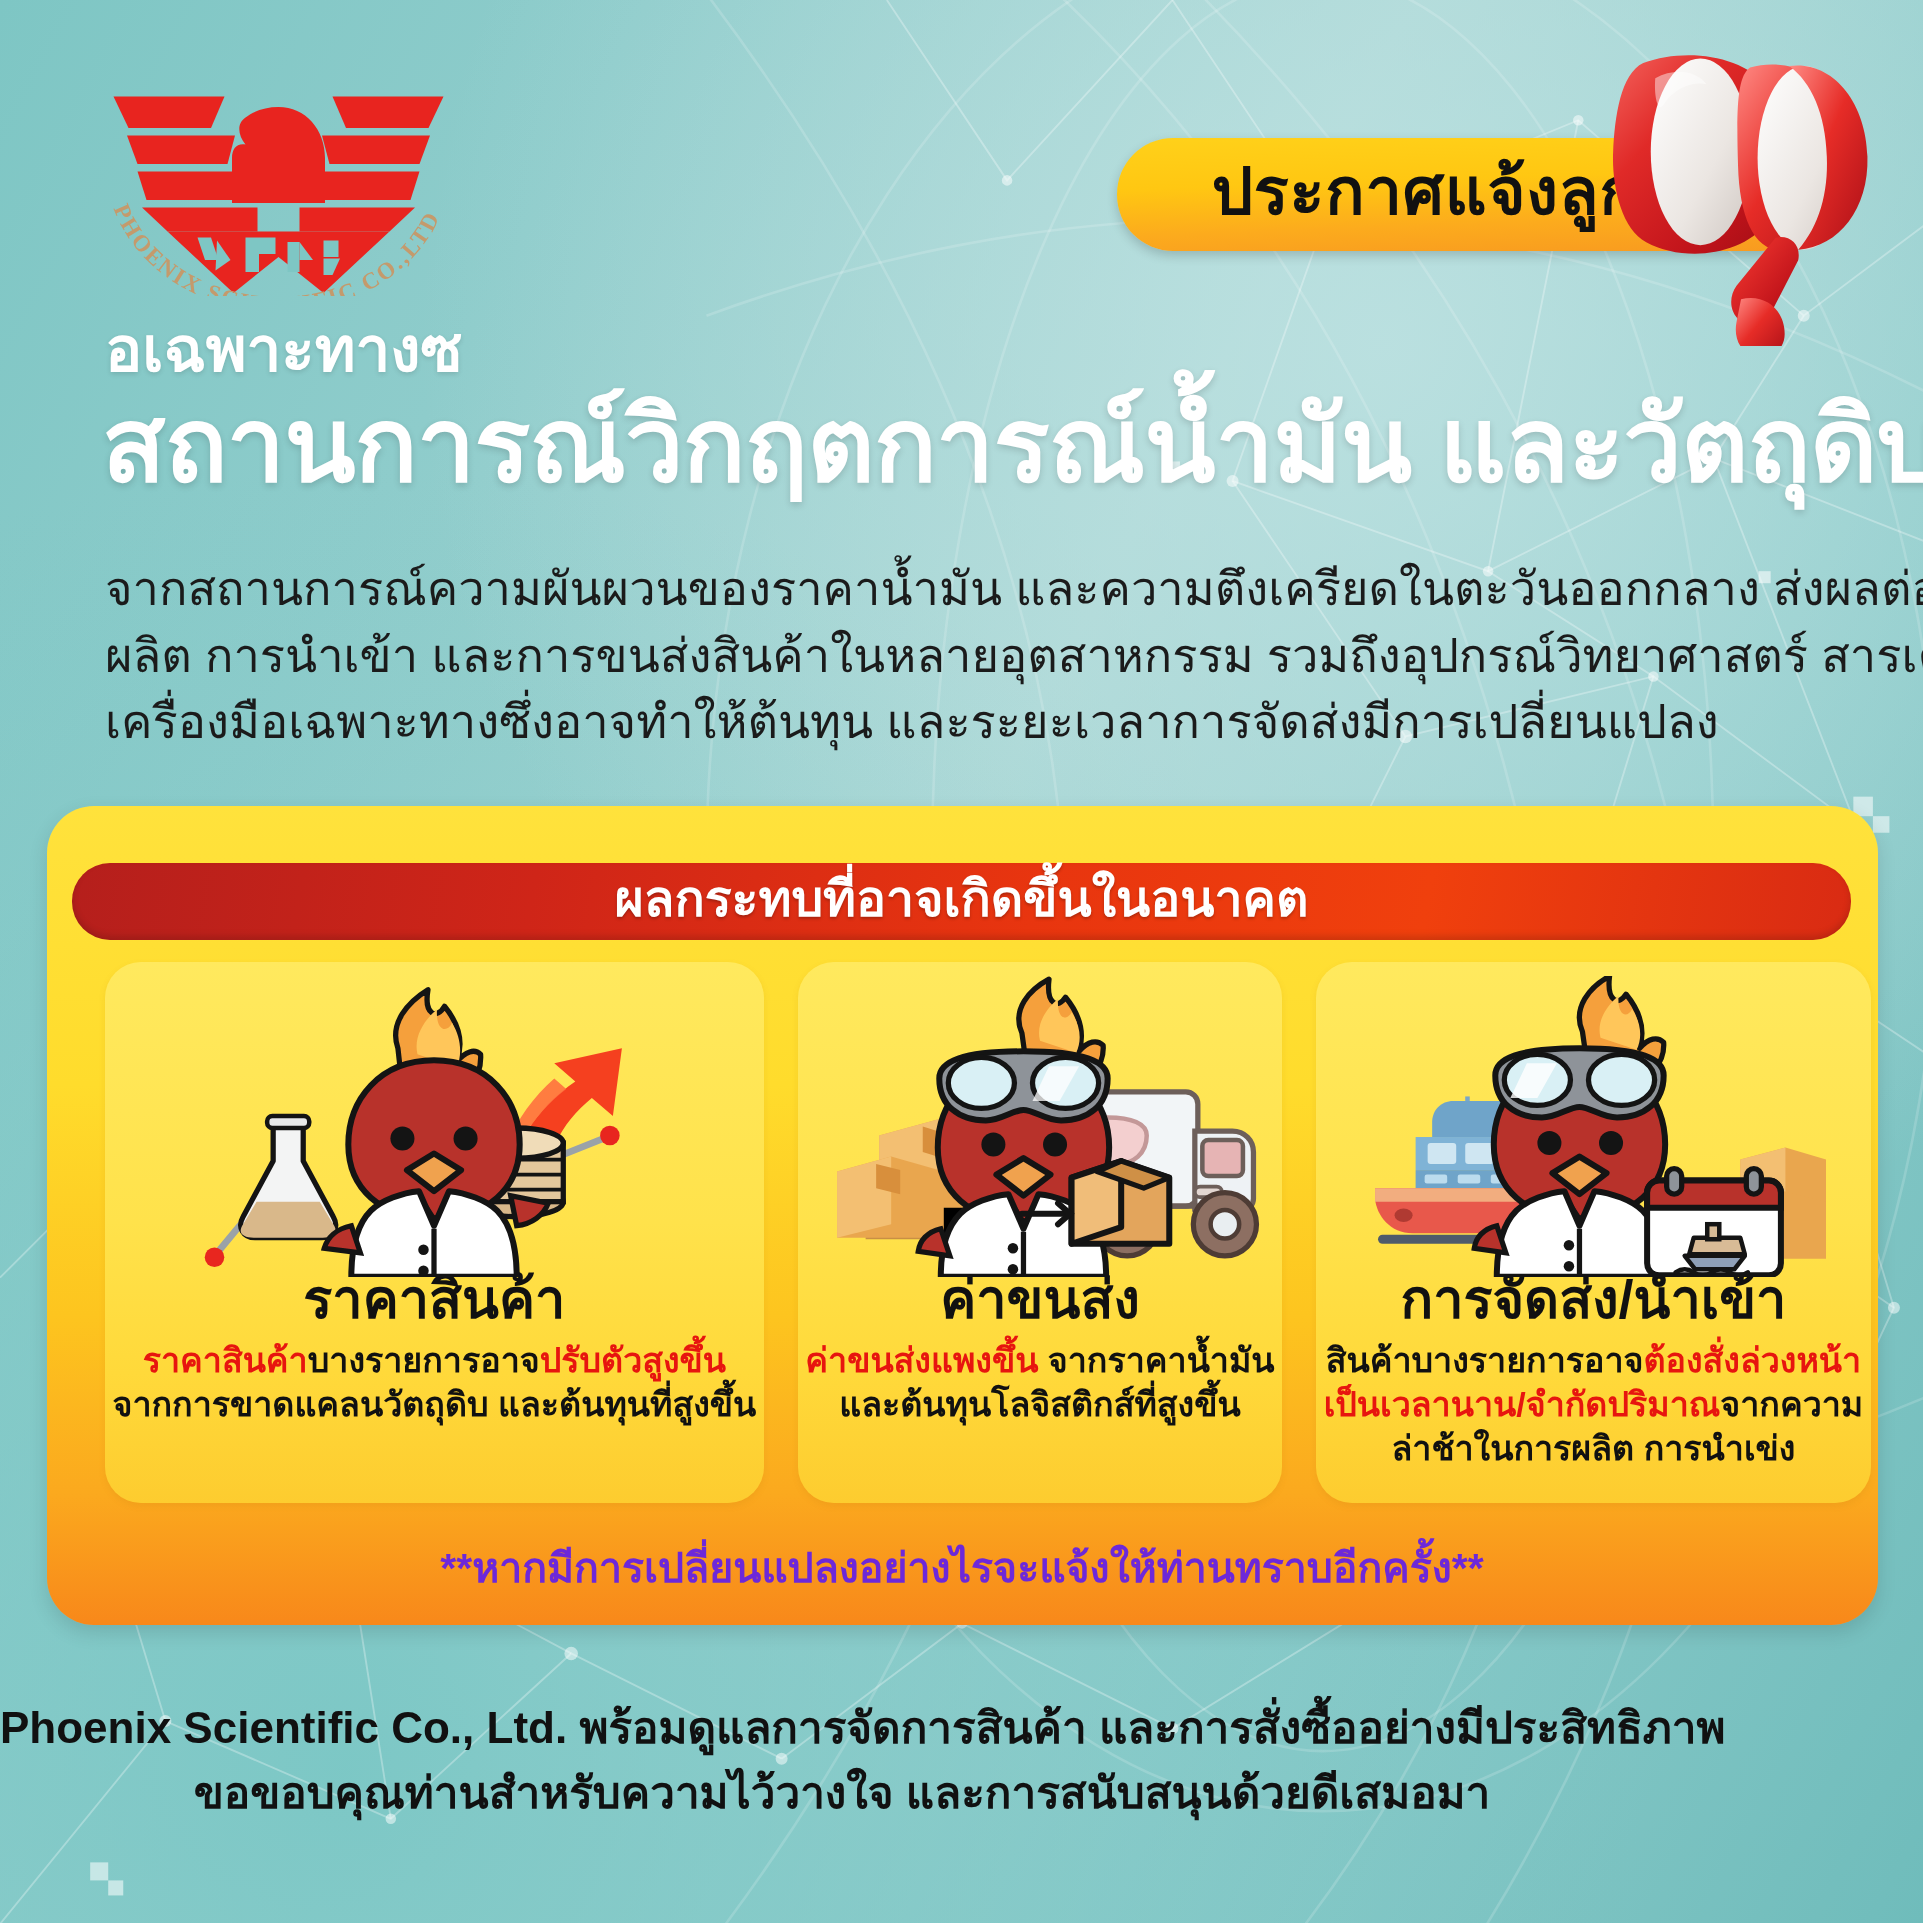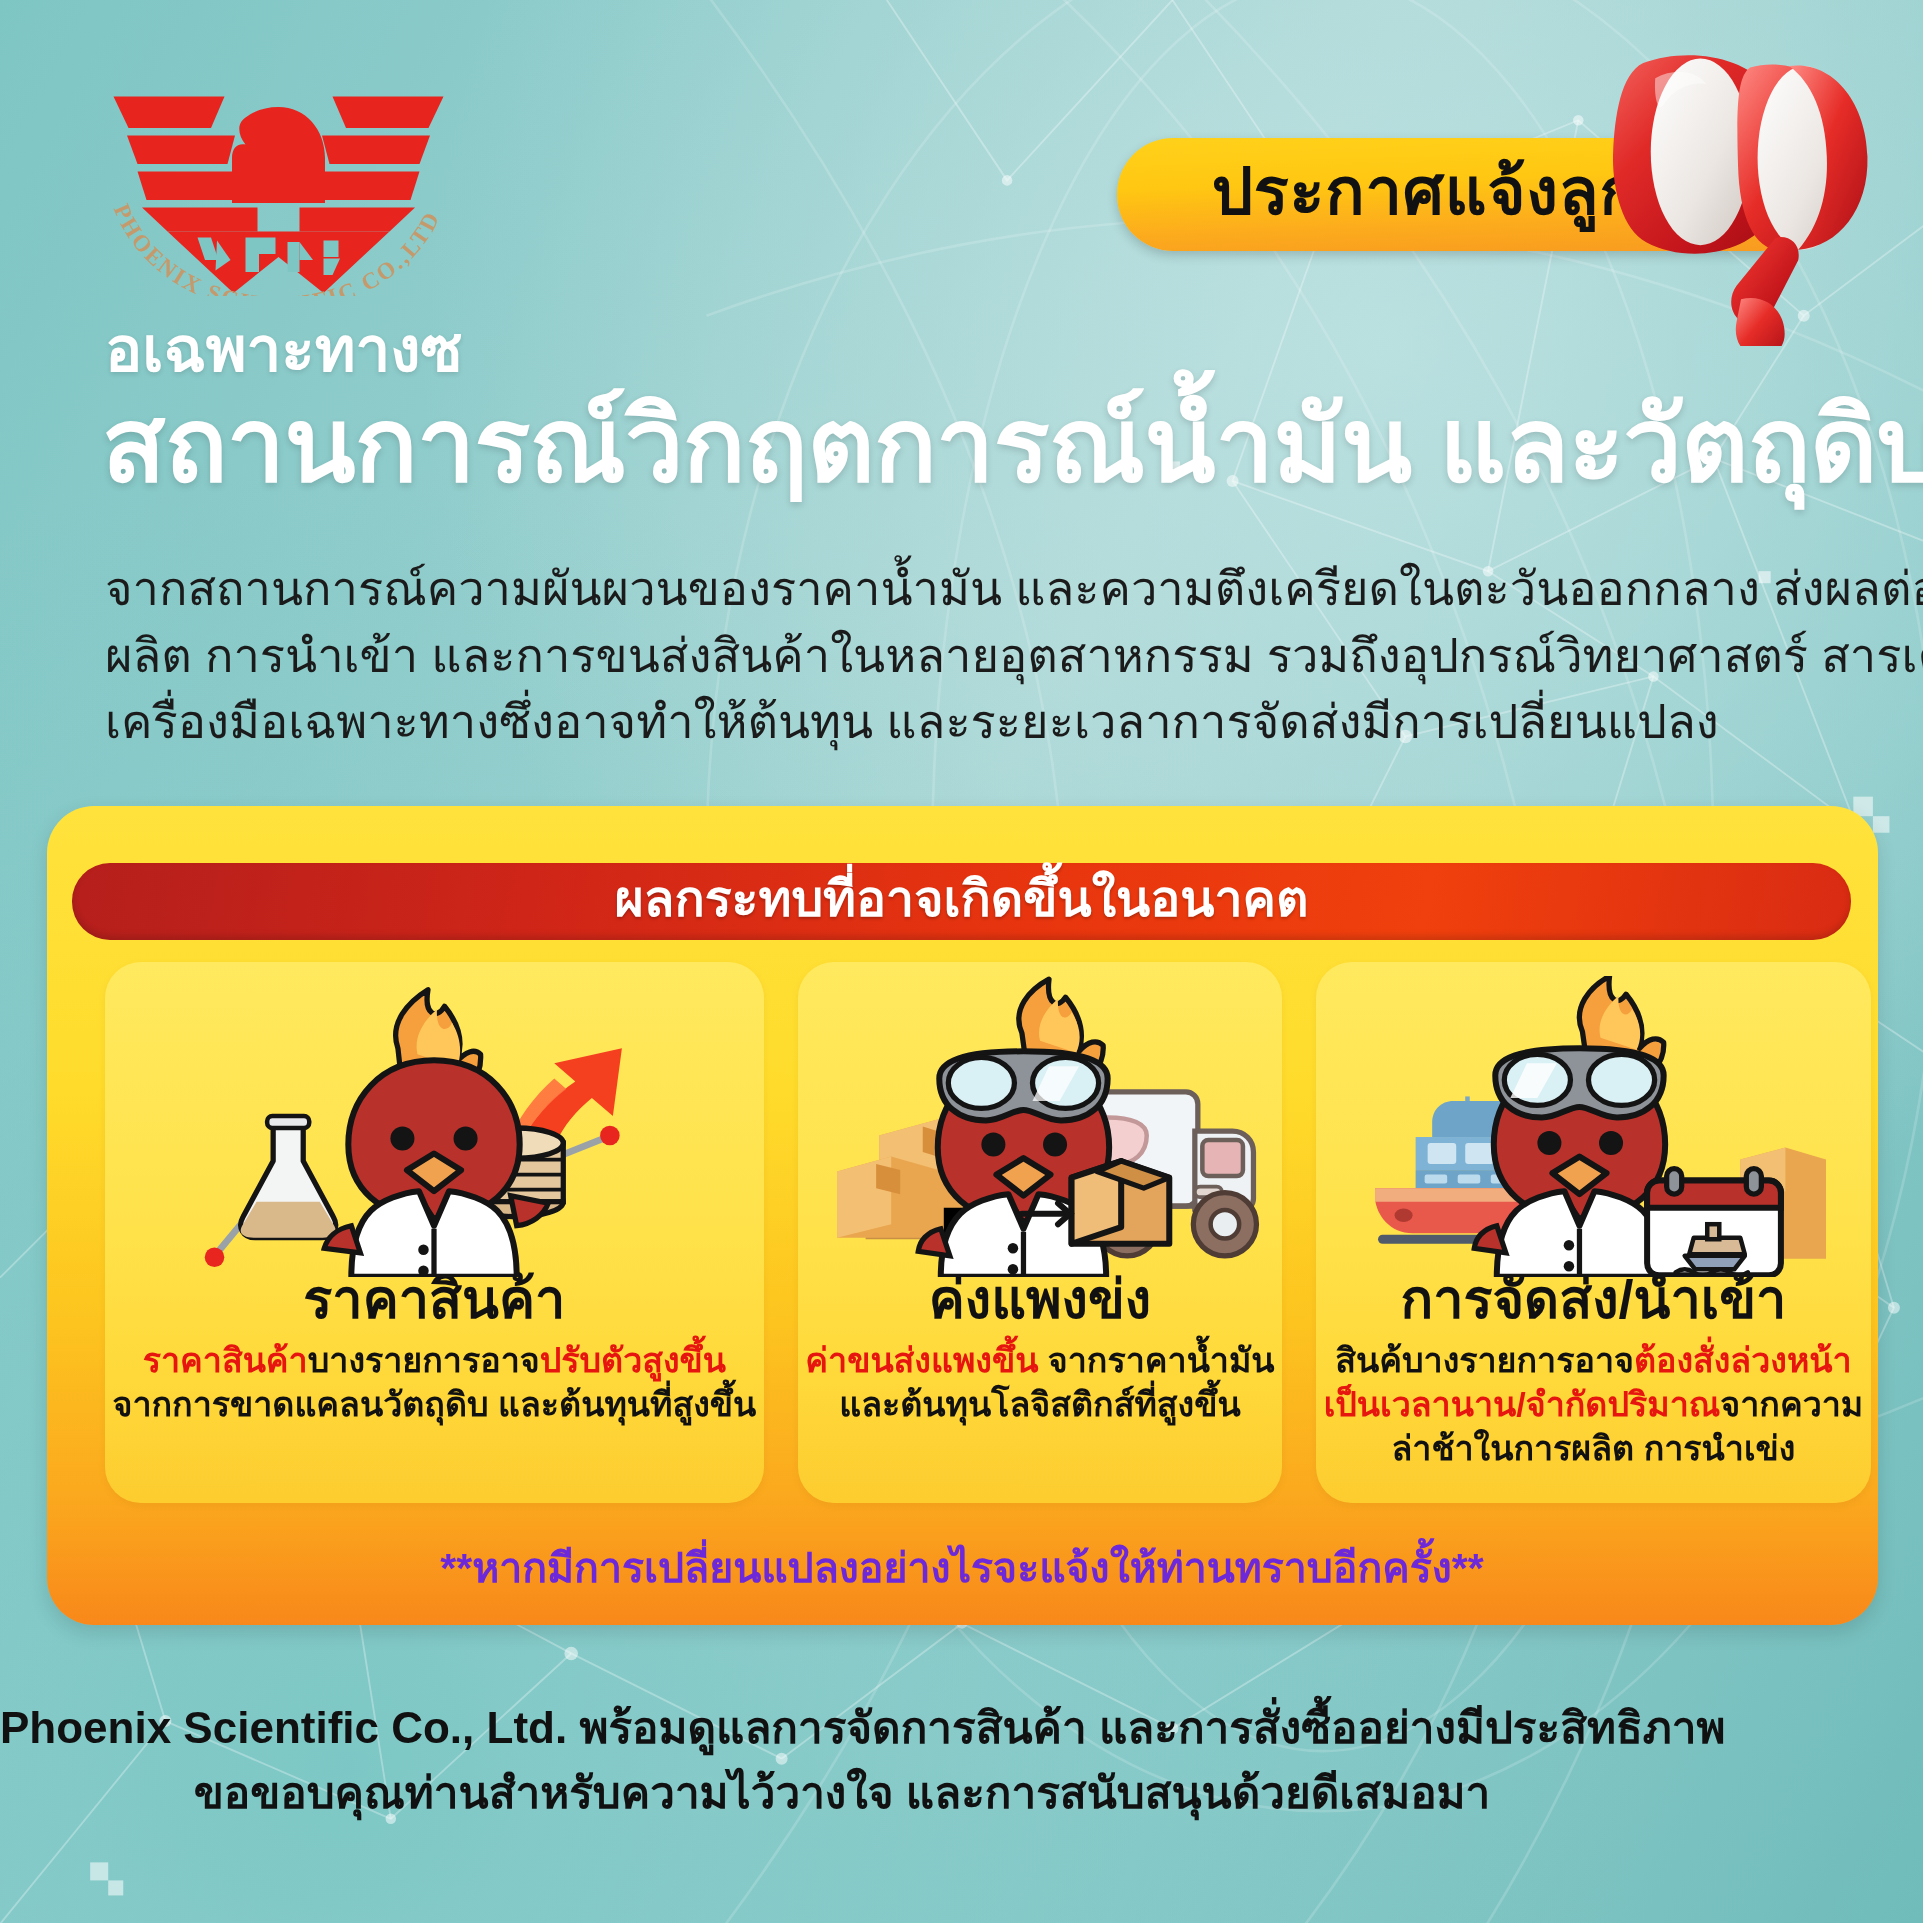--- a/index.html
+++ b/index.html
@@ -440,21 +440,21 @@
           <path d="M352 268 L418 246 L482 268 L482 356 L352 356 Z" fill="#e3a55c" stroke="#141414" stroke-width="8" stroke-linejoin="round"></path>
           <path d="M352 268 L418 246 L418 334 L352 356 Z" fill="#f0bd79" stroke="#141414" stroke-width="8" stroke-linejoin="round"></path>
           <path d="M418 246 L482 268 L448 282 L386 260 Z" fill="#cf9046" stroke="#141414" stroke-width="7" stroke-linejoin="round"></path>
           <g stroke="#141414" stroke-width="8" stroke-linecap="round">
             <line x1="286" y1="316" x2="348" y2="316"></line>
             <path d="M334 302 L350 316 L334 330" fill="none"></path>
           </g>
         </g>
       </svg>
     </div>
-    <div class="card-title">ค่งแพงข่ง</div>
+    <div class="card-title">ค่าขนส่ง</div>
     <div class="card-desc">
       <div><span class="r">ค่าขนส่งแพงขึ้น</span><span> จากราคาน้ำมัน</span></div>
       <div><span>และต้นทุนโลจิสติกส์ที่สูงขึ้น</span></div>
     </div>
   </div>
 
   <div class="card">
     <div class="card-art">
       <svg viewBox="0 0 620 400" width="466" height="301">
 
@@ -536,21 +536,21 @@
           <path d="M444 348 L506 348 L512 370 L438 370 Z" fill="#d8bb96" stroke="#141414" stroke-width="6" stroke-linejoin="round"></path>
           <rect x="462" y="330" width="16" height="20" fill="#d8bb96" stroke="#141414" stroke-width="6"></rect>
           <g stroke="#141414" stroke-width="6" fill="none" stroke-linecap="round">
             <path d="M420 394 Q432 386 444 394 Q456 402 468 394 Q480 386 492 394 Q504 402 516 394"></path>
           </g>
         </g>
       </svg>
     </div>
     <div class="card-title">การจัดส่ง/นำเข้า</div>
     <div class="card-desc">
-      <div><span>สินค้บางรายการอาจ</span><span class="r">ต้องสั่งล่วงหน้า</span></div>
+      <div><span>สินค้าบางรายการอาจ</span><span class="r">ต้องสั่งล่วงหน้า</span></div>
       <div><span class="r">เป็นเวลานาน/จำกัดปริมาณ</span><span>จากความ</span></div>
       <div><span>ล่าช้าในการผลิต การนำเข่ง</span></div>
     </div>
   </div>
 </div>
 
 <div class="footnote">**หากมีการเปลี่ยนแปลงอย่างไรจะแจ้งให้ท่านทราบอีกครั้ง**</div>
 
 <div class="footer">
   <div>Phoenix Scientific Co., Ltd. พร้อมดูแลการจัดการสินค้า และการสั่งซื้ออย่างมีประสิทธิภาพ</div>

